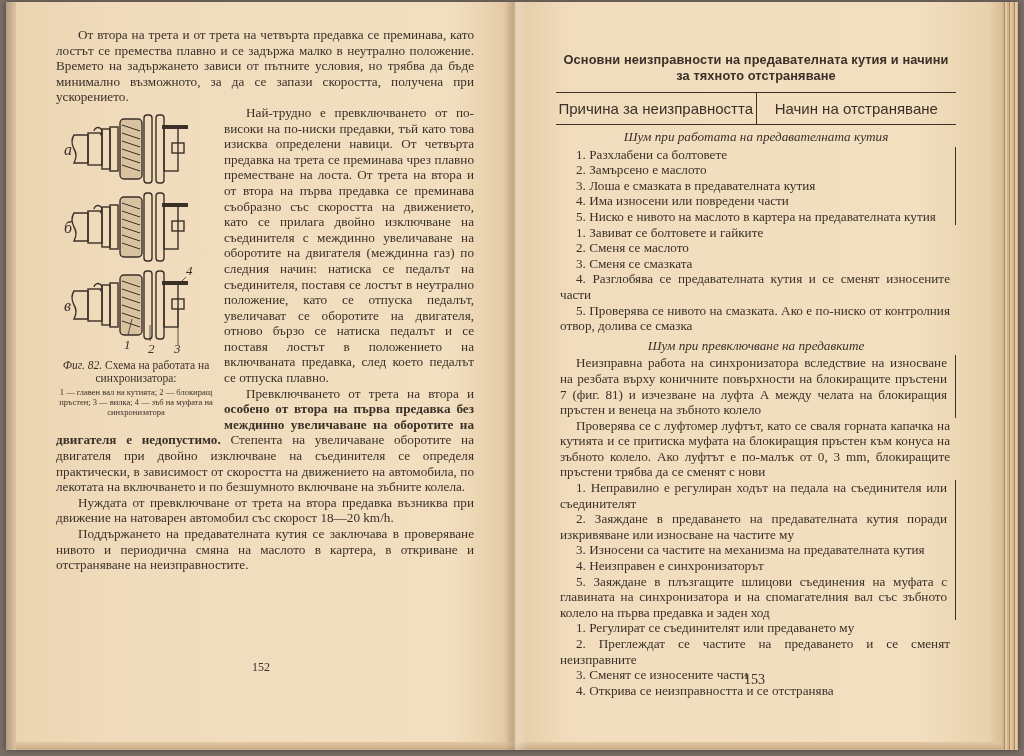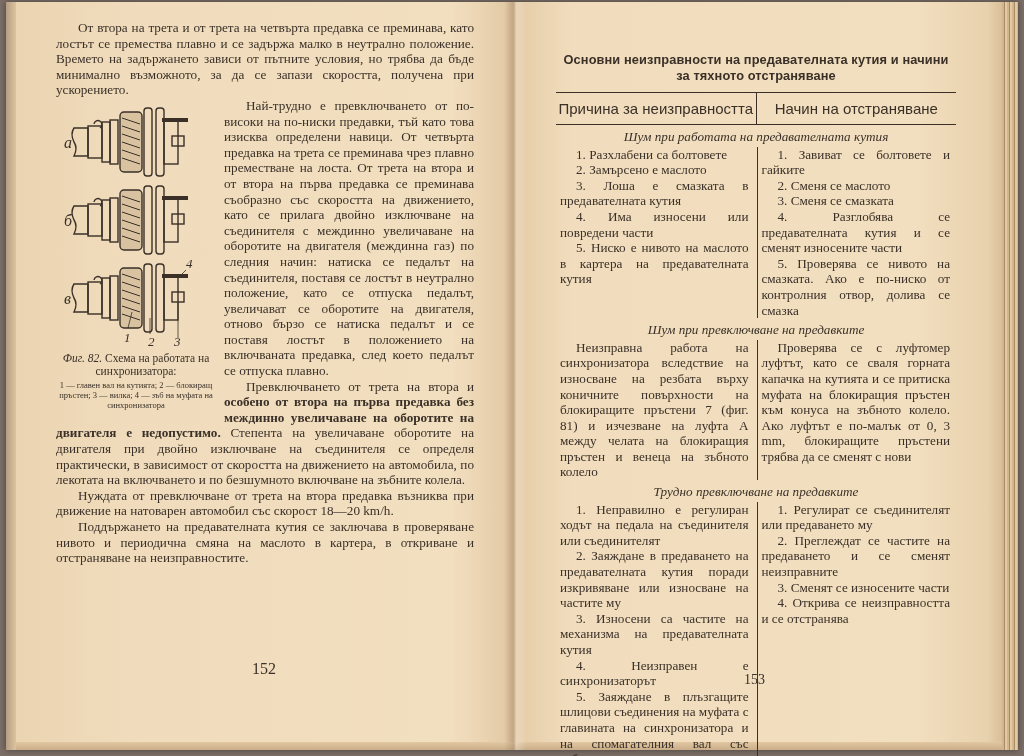--- a/index.html
+++ b/index.html
@@ -26,38 +26,38 @@
   .page-edge-bottom {
     position: absolute; left: 10px; right: 16px; bottom: 0; height: 8px;
     background: linear-gradient(180deg, #e2c8a2, #c9ae89);
   }
   .gutter {
     position: absolute; left: 498px; top: 0; width: 22px; height: 100%;
     background: linear-gradient(90deg, rgba(170,140,105,0) 0%, rgba(150,120,90,0.35) 45%, rgba(255,255,255,0.25) 55%, rgba(170,140,105,0) 100%);
   }
 
   
-  .left-page { position: absolute; left: 56px; top: 20px; width: 418px; font-size: 13.2px; line-height: 15.6px; }
+  .left-page { position: absolute; left: 56px; top: 27px; width: 418px; font-size: 13.2px; line-height: 15.6px; }
   .left-page p { margin: 0; text-align: justify; text-indent: 22px; }
   .fig-wrap { float: left; width: 160px; margin: 0 8px 0 0; }
   .fig-svg { display: block; width: 150px; height: 250px; margin-left: 8px; }
   .fig-caption { font-size: 11.5px; line-height: 13px; text-align: center; margin-top: 4px; }
   .fig-caption .fig-num { font-style: italic; }
   .fig-legend { font-size: 8.5px; line-height: 10px; text-align: center; margin-top: 2px; }
   .bold { font-weight: bold; }
-  .page-num-left { position: absolute; left: 252px; top: 660px; font-size: 16px; }
+  .page-num-left { position: absolute; left: 252px; top: 660px; font-size: 12px; }
 
   
   .right-page { position: absolute; left: 556px; top: 52px; width: 400px; font-size: 13.2px; line-height: 15.6px; }
   .table-title { font-family: Liberation Sans, sans-serif; font-weight: bold; font-size: 12.8px; line-height: 16px; text-align: center; letter-spacing: 0.1px; }
   .thead { display: flex; border-top: 1.4px solid #3a3028; border-bottom: 1.4px solid #3a3028; margin-top: 8px; height: 31px; align-items: center; font-family: "Liberation Sans", "DejaVu Sans", sans-serif; font-size: 15px; }
   .thead .th { flex: 1; text-align: center; }
   .thead .th:first-child { border-right: 1px solid #3a3028; height: 100%; display: flex; align-items: center; justify-content: center; }
   .section-head { font-style: italic; text-align: center; margin: 4px 0 2px; }
-  .row { display: flex; }
+  .row { display: flex; flex-direction: column; }
   .cell { flex: 1; padding: 0 6px 0 4px; text-align: justify; }
   .cell:first-child { border-right: 1px solid #3a3028; padding-right: 8px; }
   .cell .item { text-indent: 16px; margin: 0; }
   .page-num-right { position: absolute; left: 744px; top: 672px; font-size: 14px; }
 </style>
 </head>
 <body>
 
 <div class="spread">
   <div class="page-edge-left"></div>
@@ -148,21 +148,20 @@
       </div>
       <div class="section-head">Шум при превключване на предавките</div>
       <div class="row">
         <div class="cell">
           <p class="item">Неизправна работа на синхронизатора вследствие на износване на резбата върху коничните повърхности на блокиращите пръстени 7 (фиг. 81) и изчезване на луфта А между челата на блокиращия пръстен и венеца на зъбното колело</p>
         </div>
         <div class="cell">
           <p class="item">Проверява се с луфтомер луфтът, като се сваля горната капачка на кутията и се притиска муфата на блокиращия пръстен към конуса на зъбното колело. Ако луфтът е по-малък от 0, 3 mm, блокиращите пръстени трябва да се сменят с нови</p>
         </div>
       </div>
-      <div class="section-head">Трудно превключване на предавките</div>
       <div class="row">
         <div class="cell">
           <p class="item">1. Неправилно е регулиран ходът на педала на съединителя или съединителят</p>
           <p class="item">2. Заяждане в предаването на предавателната кутия поради изкривяване или износване на частите му</p>
           <p class="item">3. Износени са частите на механизма на предавателната кутия</p>
           <p class="item">4. Неизправен е синхронизаторът</p>
           <p class="item">5. Заяждане в плъзгащите шлицови съединения на муфата с главината на синхронизатора и на спомагателния вал със зъбното колело на първа предавка и заден ход</p>
         </div>
         <div class="cell">
           <p class="item">1. Регулират се съединителят или предаването му</p>

